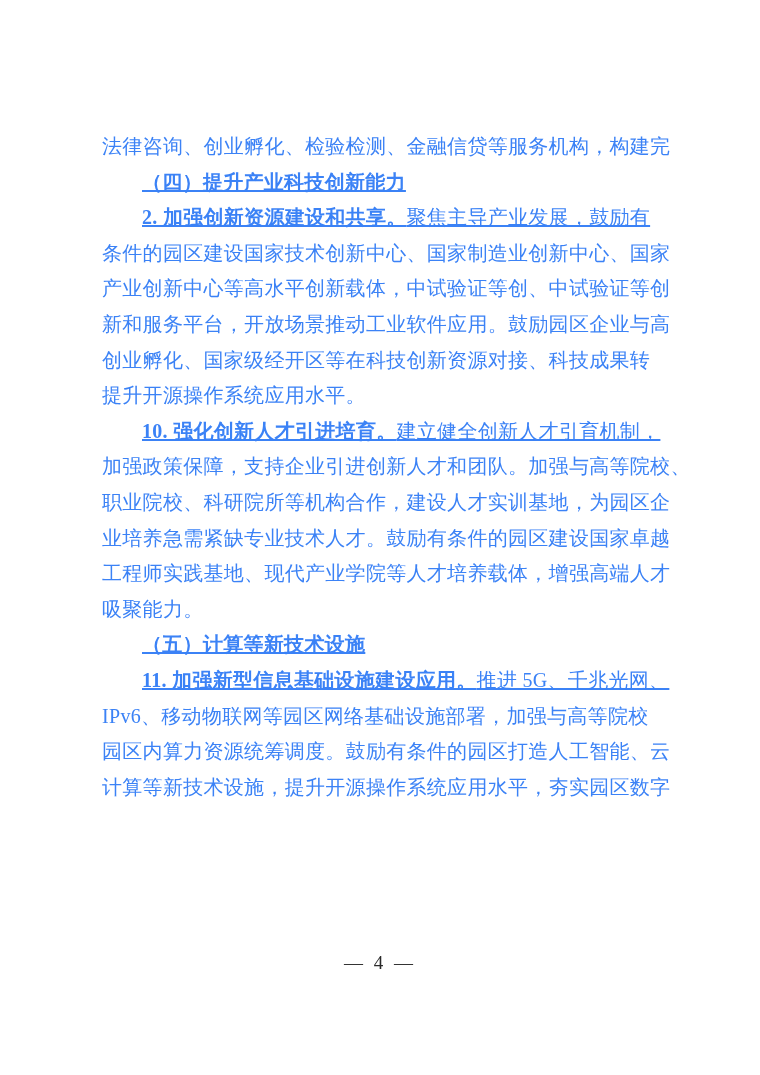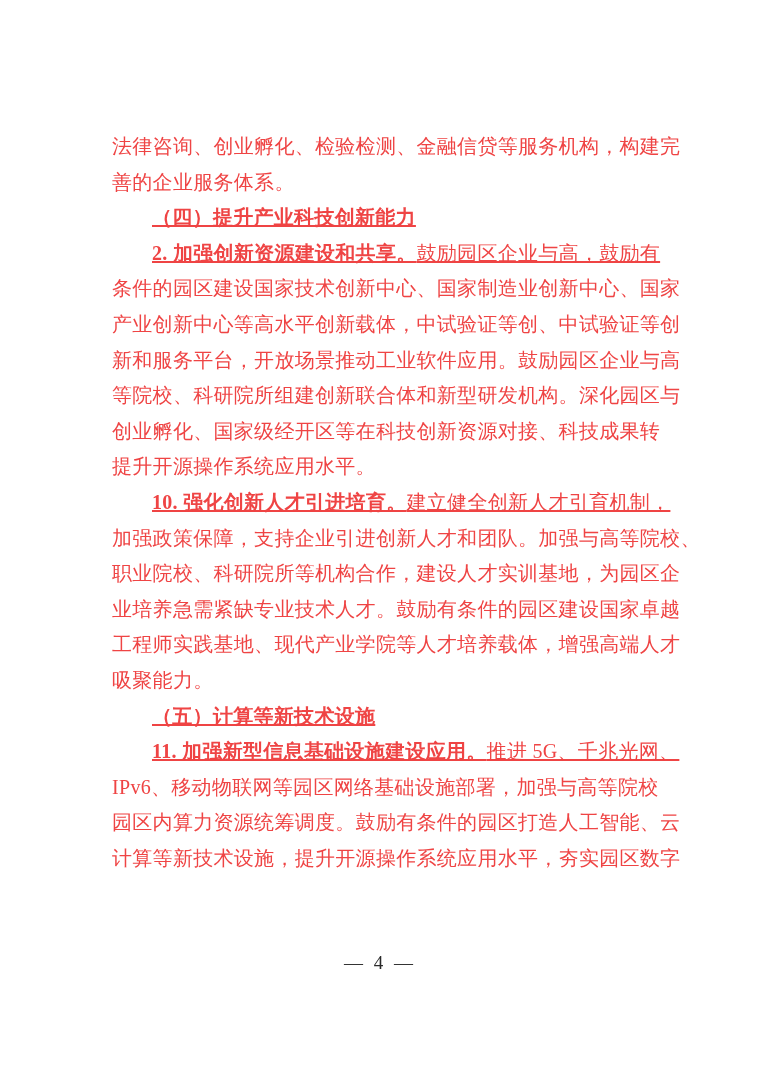--- a/index.html
+++ b/index.html
@@ -14,27 +14,27 @@
     overflow: hidden;
     font-family: "Liberation Serif", serif;
   }
   .page {
     position: absolute;
     inset: 0;
     background: #ffffff;
   }
   .text-block {
     position: absolute;
-    left: 112px;
+    left: 102px;
     top: 129px;
     width: 570px;
     font-size: 20px;
     line-height: 35.6px;
     letter-spacing: 0.3px;
-    color: #ef4444;
+    color: #3b82f6;
     text-align: justify;
   }
   .line {
     height: 35.6px;
     white-space: nowrap;
   }
   .line.indent {
     text-indent: 40px;
     text-decoration: underline;
   }
@@ -51,27 +51,25 @@
     color: #2a2a2a;
     letter-spacing: 3px;
   }
 </style>
 </head>
 <body>
 
 <div class="page">
   <div class="text-block">
       <div class="line"><span>法律咨询、创业孵化、检验检测、金融信贷等服务机构，构建完</span></div>
-      <div class="line"><span>善的企业服务体系。</span></div>
       <div class="line indent"><span class="bold">（四）提升产业科技创新能力</span></div>
-      <div class="line indent"><span class="bold">2. 加强创新资源建设和共享。</span><span>鼓励园区企业与高，鼓励有</span></div>
+      <div class="line indent"><span class="bold">2. 加强创新资源建设和共享。</span><span>聚焦主导产业发展，鼓励有</span></div>
       <div class="line"><span>条件的园区建设国家技术创新中心、国家制造业创新中心、国家</span></div>
       <div class="line"><span>产业创新中心等高水平创新载体，中试验证等创、中试验证等创</span></div>
       <div class="line"><span>新和服务平台，开放场景推动工业软件应用。鼓励园区企业与高</span></div>
-      <div class="line"><span>等院校、科研院所组建创新联合体和新型研发机构。深化园区与</span></div>
       <div class="line"><span>创业孵化、国家级经开区等在科技创新资源对接、科技成果转</span></div>
       <div class="line"><span>提升开源操作系统应用水平。</span></div>
       <div class="line indent"><span class="bold">10. 强化创新人才引进培育。</span><span>建立健全创新人才引育机制，</span></div>
       <div class="line"><span>加强政策保障，支持企业引进创新人才和团队。加强与高等院校、</span></div>
       <div class="line"><span>职业院校、科研院所等机构合作，建设人才实训基地，为园区企</span></div>
       <div class="line"><span>业培养急需紧缺专业技术人才。鼓励有条件的园区建设国家卓越</span></div>
       <div class="line"><span>工程师实践基地、现代产业学院等人才培养载体，增强高端人才</span></div>
       <div class="line"><span>吸聚能力。</span></div>
       <div class="line indent"><span class="bold">（五）计算等新技术设施</span></div>
       <div class="line indent"><span class="bold">11. 加强新型信息基础设施建设应用。</span><span>推进 5G、千兆光网、</span></div>

